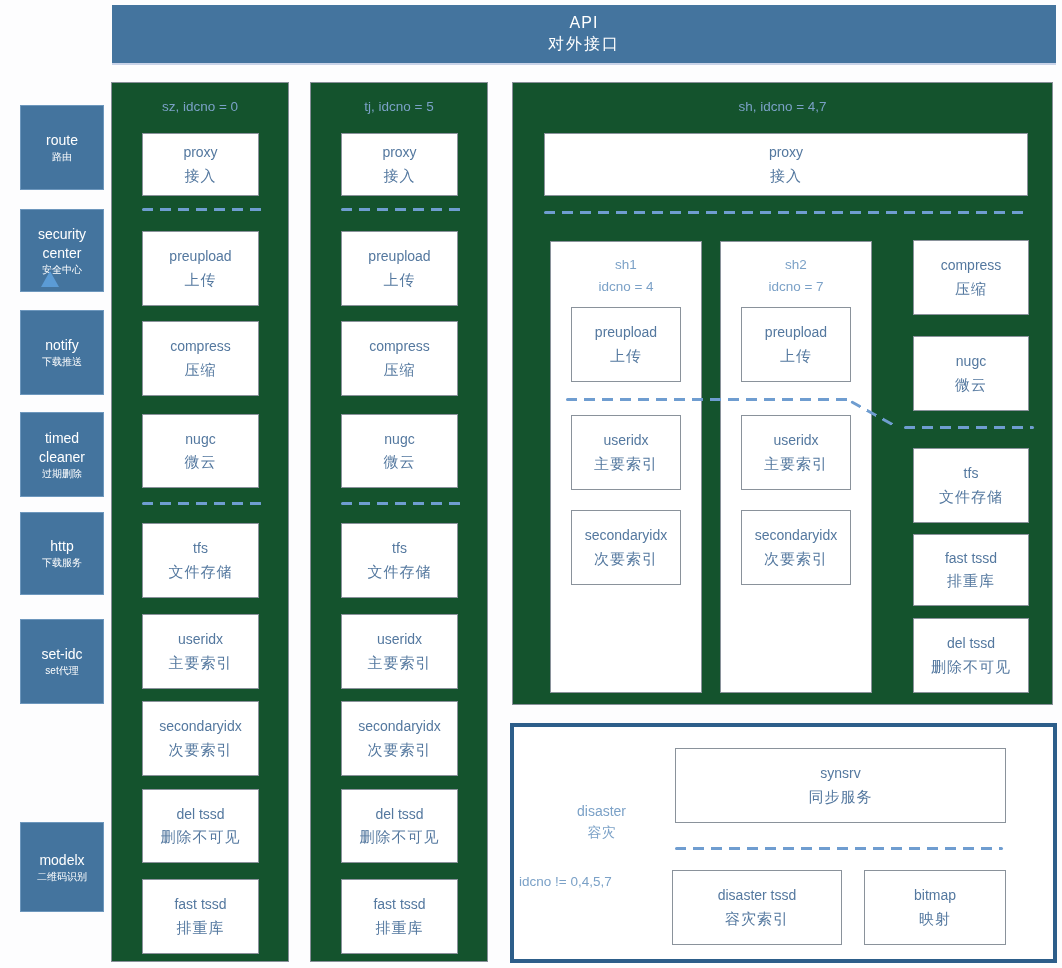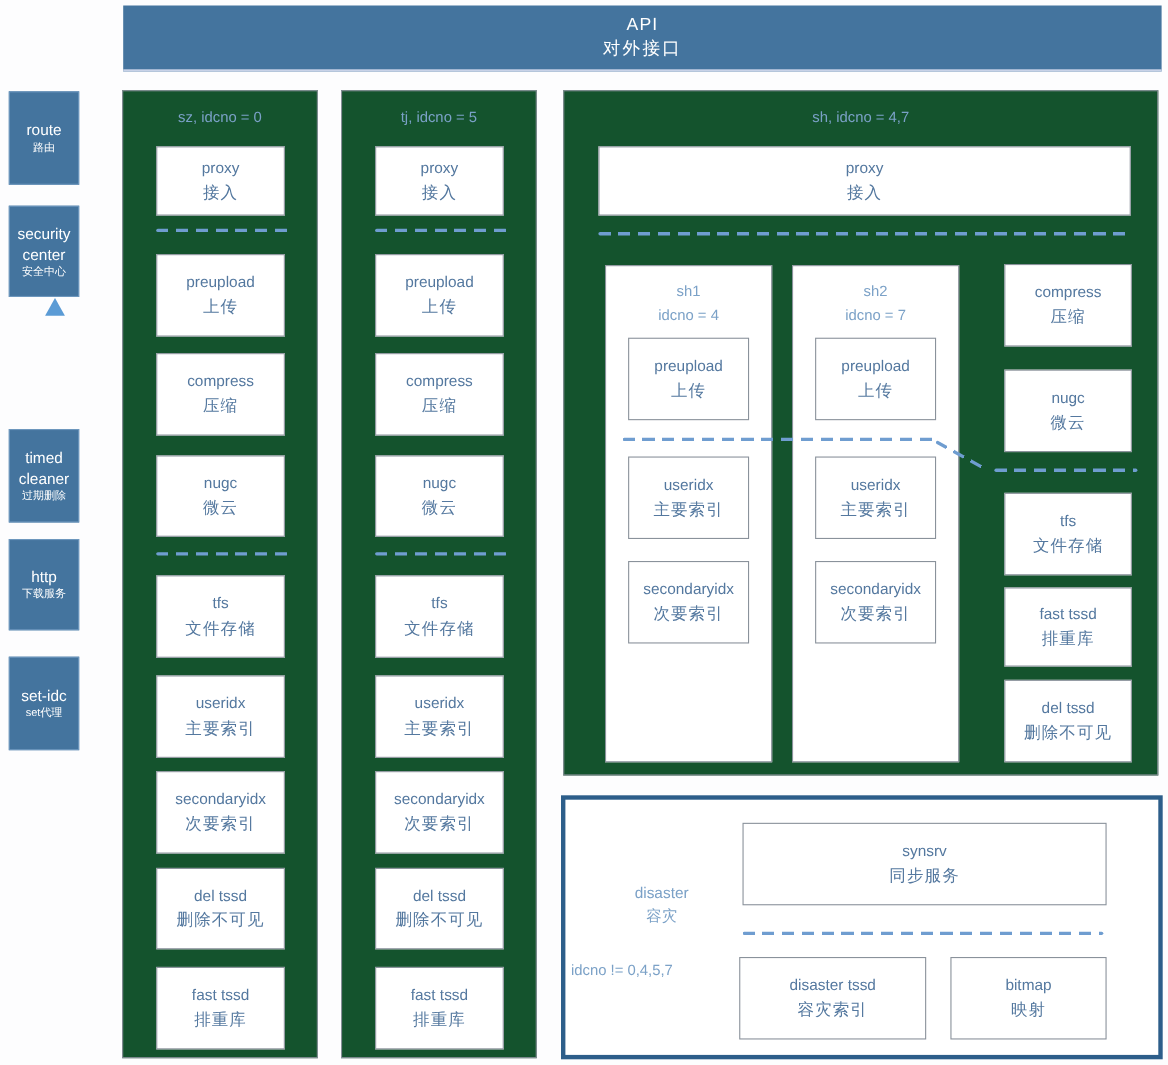--- a/index.html
+++ b/index.html
@@ -3,23 +3,23 @@
 <meta charset="utf-8">
 <style>
   html,body{margin:0;padding:0;background:#fdfdfe;}
   .page{position:relative;width:1062px;height:968px;overflow:hidden;background:#fdfdfe;
         font-family:"Liberation Sans","DejaVu Sans",sans-serif;}
   .hdr{position:absolute;left:112px;top:5px;width:944px;height:58px;background:#44749e;
        color:#fff;display:flex;flex-direction:column;align-items:center;justify-content:center;
        border-bottom:2px solid #c9d3e8;}
   .hdr .en{font-size:16px;letter-spacing:1px;}
   .hdr .zh{font-size:16px;letter-spacing:2px;margin-top:2px;}
-  .side{position:absolute;left:8px;width:64px;background:#44749e;border:1px solid #6d97bd;
+  .side{position:absolute;left:20px;width:84px;background:#44749e;border:1px solid #6d97bd;
         box-sizing:border-box;color:#fff;display:flex;flex-direction:column;align-items:center;
-        justify-content:center;text-align:center;line-height:1.35;padding:2px;}
+        justify-content:center;text-align:center;line-height:1.35;padding:2px;margin-top:22px;}
   .side .en{font-size:14px;}
   .side .zh{font-size:10px;}
   .arrow-up{position:absolute;left:41px;top:271px;width:0;height:0;
             border-left:9px solid transparent;border-right:9px solid transparent;
             border-bottom:16px solid #5b9bd5;}
   .col{position:absolute;border:1px solid #878f98;box-sizing:border-box;background:#14532d;}
   .col-label{position:absolute;left:0;right:0;top:16px;text-align:center;
              color:#7ba1c7;font-size:13.5px;}
   .node{position:absolute;border:1px solid #8a929b;box-sizing:border-box;background:#fff;
         display:flex;flex-direction:column;align-items:center;justify-content:center;
@@ -52,31 +52,39 @@
 
   <div class="side" style="top:83px;height:85px;">
     <div class="en">route</div>
     <div class="zh">路由</div>
   </div>
   <div class="side" style="top:187px;height:83px;">
     <div class="en">security center</div>
     <div class="zh">安全中心</div>
   </div>
   <div class="arrow-up"></div>
+  <div class="side" style="top:288px;height:85px;">
+    <div class="en">notify</div>
+    <div class="zh">下载推送</div>
+  </div>
   <div class="side" style="top:390px;height:85px;">
     <div class="en">timed cleaner</div>
     <div class="zh">过期删除</div>
   </div>
   <div class="side" style="top:490px;height:83px;">
     <div class="en">http</div>
     <div class="zh">下载服务</div>
   </div>
   <div class="side" style="top:597px;height:85px;">
     <div class="en">set-idc</div>
     <div class="zh">set代理</div>
+  </div>
+  <div class="side" style="top:800px;height:90px;">
+    <div class="en">modelx</div>
+    <div class="zh">二维码识别</div>
   </div>
 
   <div class="col" style="left:111px;top:82px;width:178px;height:880px;">
     <div class="col-label">sz, idcno = 0</div>
     <div class="node" style="left:30px;top:50px;width:117px;height:63px;">
       <div class="en">proxy</div>
       <div class="zh">接入</div>
     </div>
     <div class="dash" style="left:30px;top:125px;width:120px;"></div>
     <div class="node" style="left:30px;top:148px;width:117px;height:75px;">

